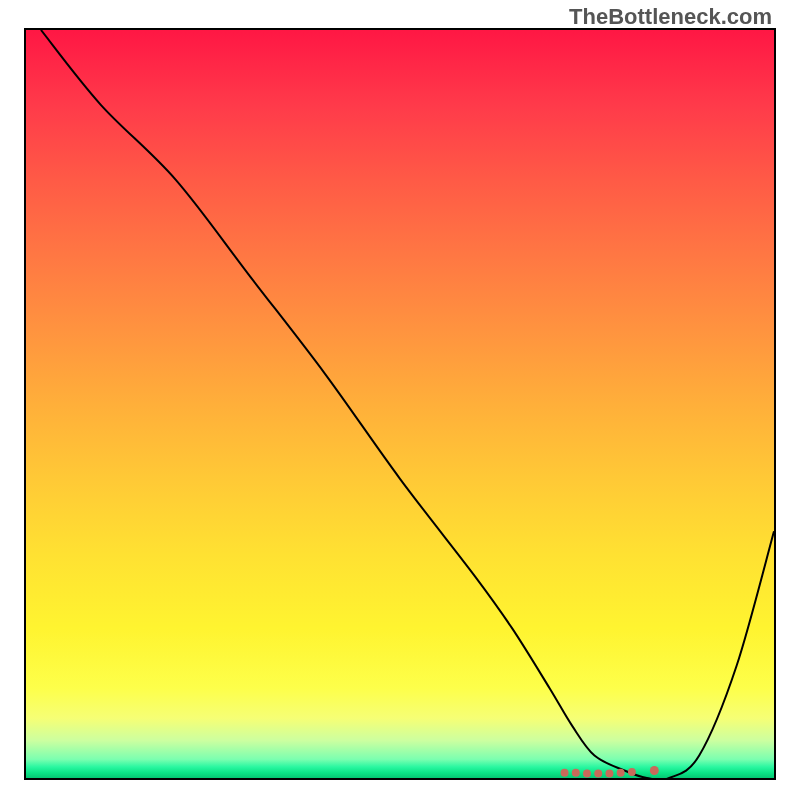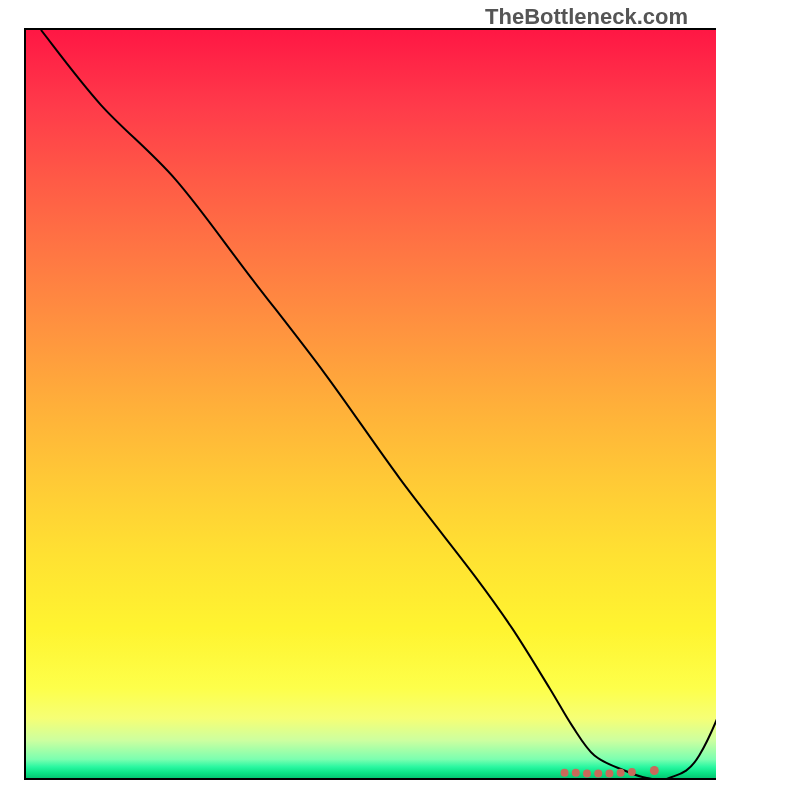--- a/index.html
+++ b/index.html
@@ -5,21 +5,21 @@
   html, body {
     margin: 0;
     padding: 0;
     width: 800px;
     height: 800px;
     background: #ffffff;
     font-family: Arial, Helvetica, sans-serif;
   }
   .container {
     position: relative;
-    width: 716px;
+    width: 800px;
     height: 800px;
     overflow: hidden;
   }
   .watermark {
     position: absolute;
     top: 4px;
     right: 28px;
     font-size: 22px;
     font-weight: bold;
     color: #555555;

